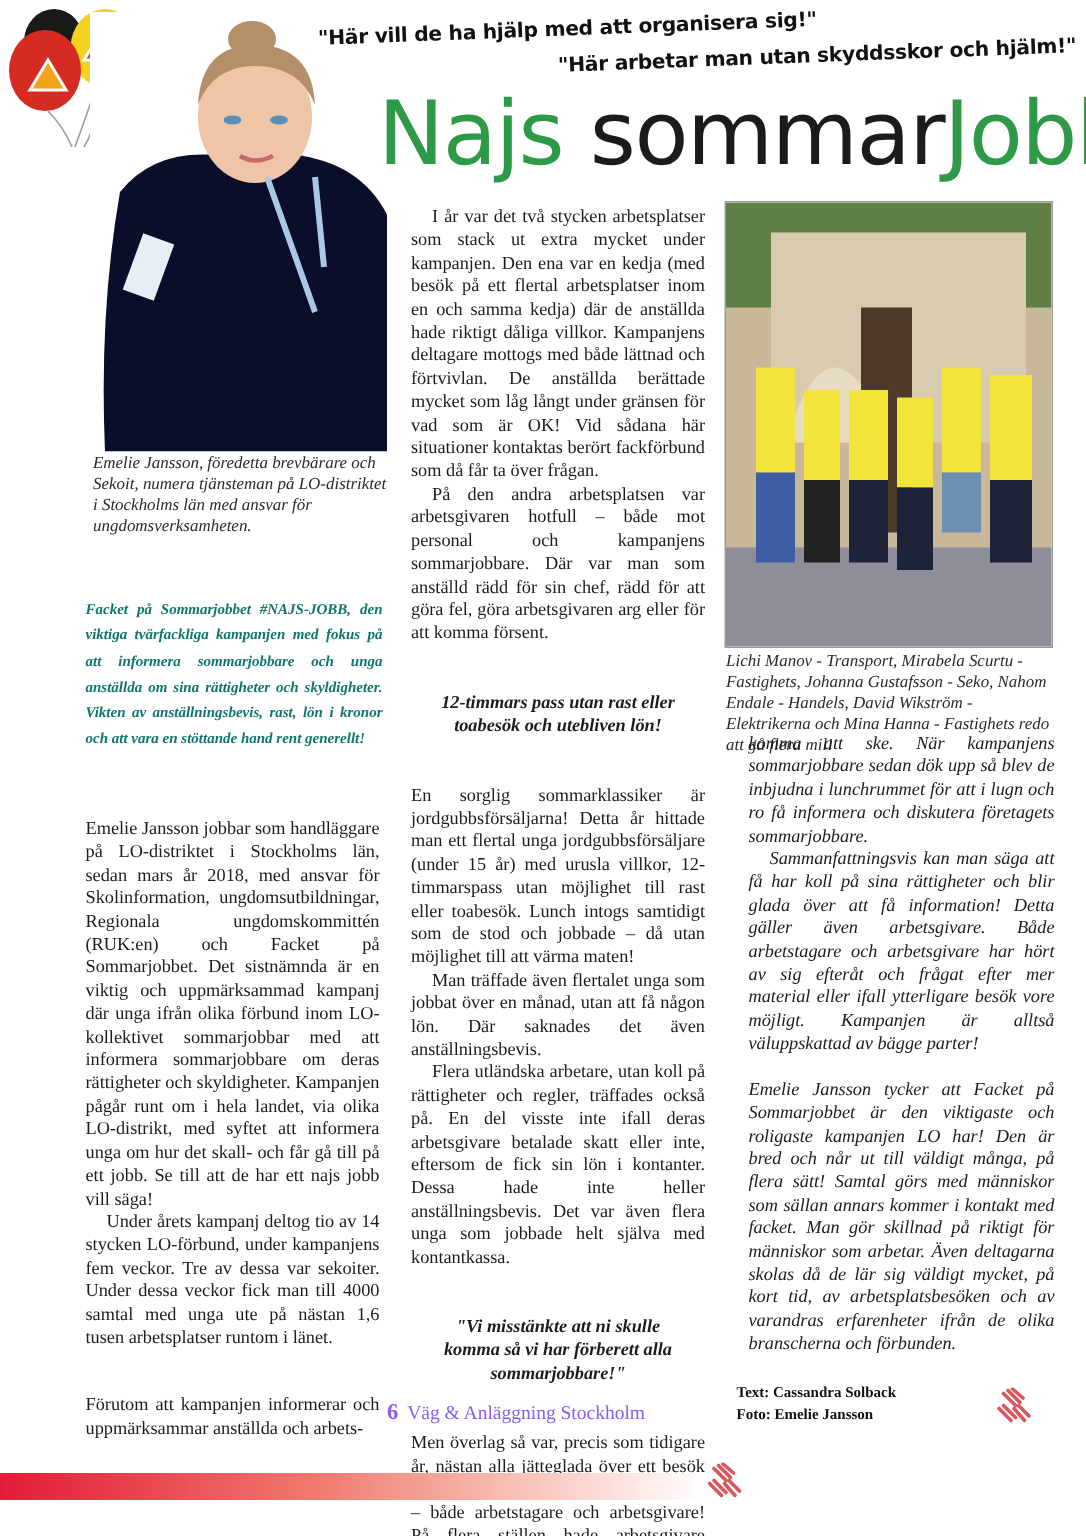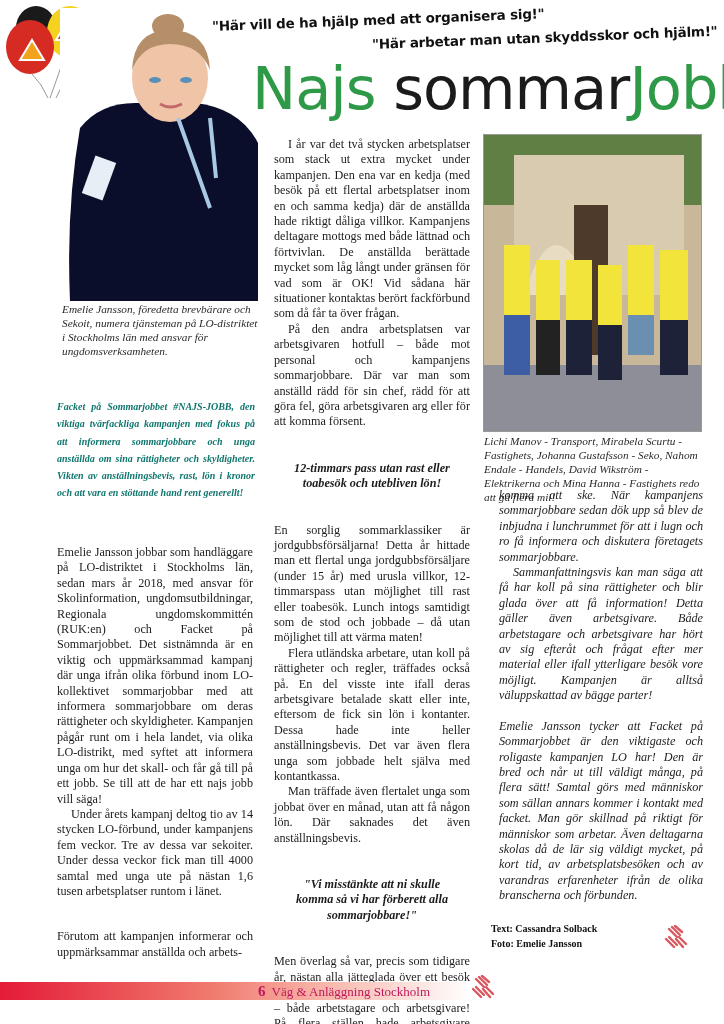--- a/index.html
+++ b/index.html
@@ -35,21 +35,21 @@
   .lead { left: 57px; top: 398px; width: 198px; font-style: italic; font-weight: bold; font-size: 10px; line-height: 17.3px; text-align: justify; color: #0f766e; }
 
   .photo { left: 483px; top: 134px; width: 217px; height: 296px; border: 1px solid #999; }
   .photo-caption { left: 484px; top: 434px; width: 216px; font-style: italic; font-size: 11.3px; line-height: 14px; color: #2a2a2a; }
 
   .credits { left: 491px; top: 921px; font-family: Liberation Serif, serif; font-weight: bold; font-size: 10px; line-height: 15px; color: #111; }
 
   .logo-mark { width: 26px; height: 26px; }
 
   .footer-bar { left: 0; top: 982px; width: 470px; height: 18px; background: linear-gradient(to right, #e41b37 0%, #f07a6e 45%, #f8b8ad 70%, #ffffff 100%); }
-  .footer-text { left: 258px; top: 983px; font-size: 13px; line-height: 16px; color: #be185d; white-space: nowrap; }
+  .footer-text { left: 258px; top: 934px; font-size: 13px; line-height: 16px; color: #8b5cf6; white-space: nowrap; }
   .footer-text .num { font-weight: bold; font-size: 15px; margin-right: 6px; }
 </style>
 </head>
 <body>
 
 <svg class="abs balloons" viewBox="0 0 92 100">
   <ellipse cx="34" cy="26" rx="20" ry="22" fill="#1a1a1a"></ellipse>
   <ellipse cx="68" cy="30" rx="23" ry="26" fill="#f5d21f"></ellipse>
   <ellipse cx="28" cy="45" rx="24" ry="27" fill="#d62b23"></ellipse>
   <polygon points="66,18 78,38 54,38" fill="#e23a1e" stroke="#fff" stroke-width="2"></polygon>
@@ -88,22 +88,22 @@
   <p class="noindent">Förutom att kampanjen informerar och uppmärksammar anställda och arbets-</p>
 </div>
 
 <div class="abs col col2">
   <p>I år var det två stycken arbetsplatser som stack ut extra mycket under kampanjen. Den ena var en kedja (med besök på ett flertal arbetsplatser inom en och samma kedja) där de anställda hade riktigt dåliga villkor. Kampanjens deltagare mottogs med både lättnad och förtvivlan. De anställda berättade mycket som låg långt under gränsen för vad som är OK! Vid sådana här situationer kontaktas berört fackförbund som då får ta över frågan.</p>
   <p>På den andra arbetsplatsen var arbetsgivaren hotfull – både mot personal och kampanjens sommarjobbare. Där var man som anställd rädd för sin chef, rädd för att göra fel, göra arbetsgivaren arg eller för att komma försent.</p>
   <div class="gap"></div>
   <p class="subhead">12-timmars pass utan rast eller toabesök och utebliven lön!</p>
   <div class="gap"></div>
   <p class="noindent">En sorglig sommarklassiker är jordgubbsförsäljarna! Detta år hittade man ett flertal unga jordgubbsförsäljare (under 15 år) med urusla villkor, 12-timmarspass utan möjlighet till rast eller toabesök. Lunch intogs samtidigt som de stod och jobbade – då utan möjlighet till att värma maten!</p>
+  <p>Man träffade även flertalet unga som jobbat över en månad, utan att få någon lön. Där saknades det även anställningsbevis.</p>
   <p>Flera utländska arbetare, utan koll på rättigheter och regler, träffades också på. En del visste inte ifall deras arbetsgivare betalade skatt eller inte, eftersom de fick sin lön i kontanter. Dessa hade inte heller anställningsbevis. Det var även flera unga som jobbade helt själva med kontantkassa.</p>
-  <p>Man träffade även flertalet unga som jobbat över en månad, utan att få någon lön. Där saknades det även anställningsbevis.</p>
   <div class="gap"></div>
   <p class="subhead">"Vi misstänkte att ni skulle komma så vi har förberett alla sommarjobbare!"</p>
   <div class="gap"></div>
   <p class="noindent">Men överlag så var, precis som tidigare år, nästan alla jätteglada över ett besök av kampanjen Facket på Sommarjobbet – både arbetstagare och arbetsgivare! På flera ställen hade arbetsgivare förberett personalen på att ett besök kunde</p>
 </div>
 
 <svg class="abs photo" viewBox="0 0 217 296" preserveAspectRatio="none">
   <rect width="217" height="296" fill="#c9b79a"></rect>
   <rect y="0" width="217" height="70" fill="#5f7f45"></rect>
   <rect x="30" y="20" width="170" height="140" fill="#d9cbb0"></rect>

